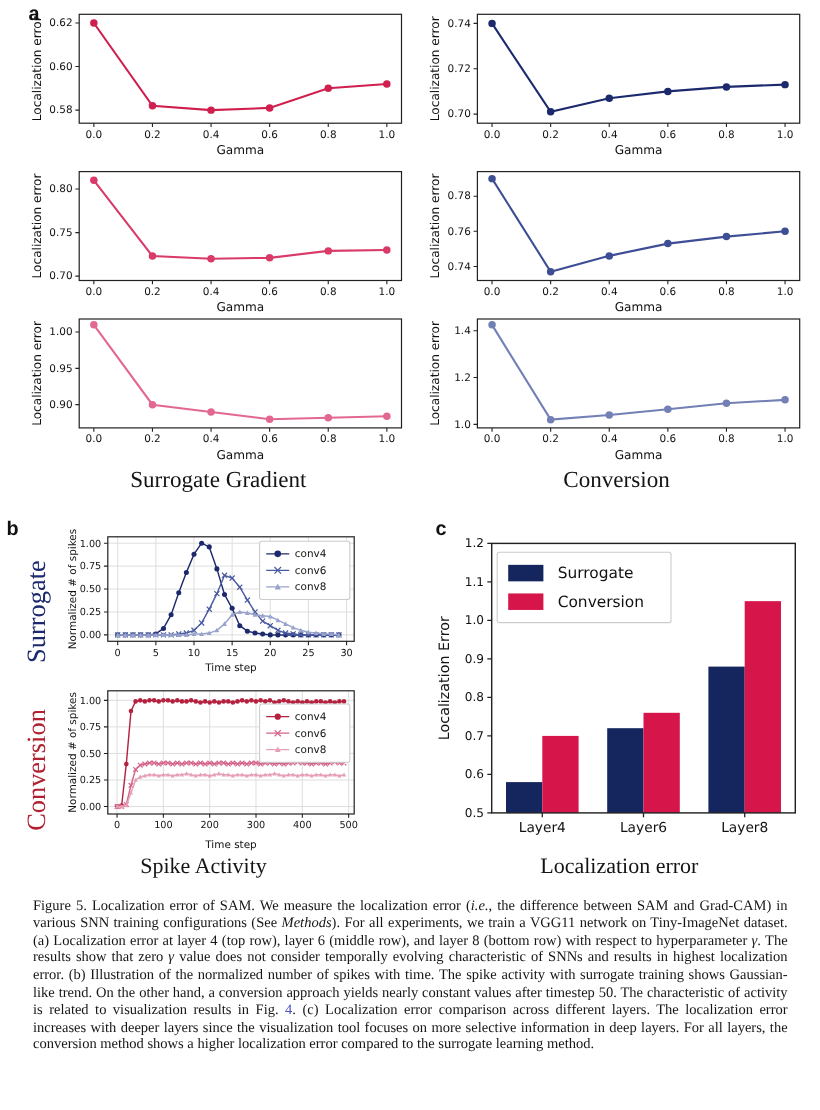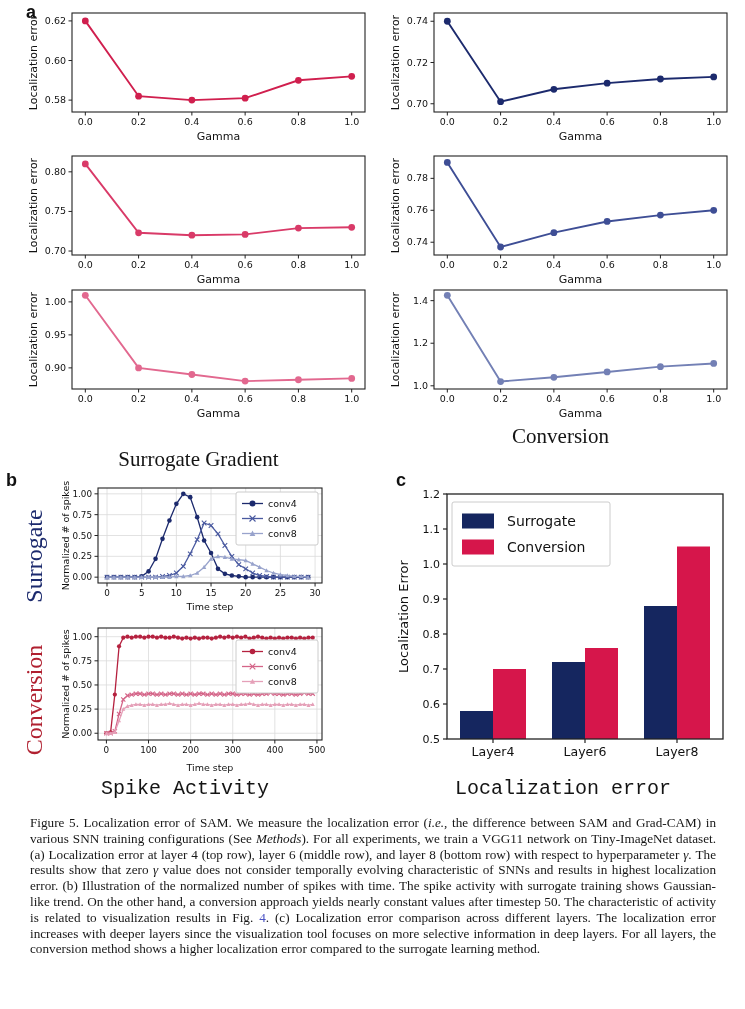--- a/index.html
+++ b/index.html
@@ -4,21 +4,21 @@
 <style>
   html,body{margin:0;padding:0;background:#ffffff;}
   .page{position:relative;width:745px;height:1009px;background:#ffffff;overflow:hidden;
         font-family:"DejaVu Sans",sans-serif;}
   .panel-letter{position:absolute;font-family:"Liberation Sans",sans-serif;font-weight:bold;
         font-size:18px;color:#111;}
   .chart{position:absolute;}
   svg text{font-family:"DejaVu Sans",sans-serif;fill:#111;}
   .col-title{position:absolute;text-align:center;font-family:"Liberation Serif",serif;
         font-size:21px;color:#141414;}
-  .sub-title{position:absolute;text-align:center;font-family:Liberation Mono, monospace;
+  .sub-title{position:absolute;text-align:center;font-family:Liberation Serif, serif;
         font-size:20px;color:#141414;}
   .rot-label{position:absolute;font-family:"Liberation Serif",serif;font-size:24px;
         white-space:nowrap;transform:translate(-50%,-50%) rotate(-90deg);}
   .caption{position:absolute;left:30px;top:815px;width:686px;
         font-family:"Liberation Serif",serif;font-size:13.2px;line-height:15.8px;
         color:#161616;text-align:justify;}
   .seg-b{font-weight:normal;}
   .seg-i{font-style:italic;}
   .seg-link{cursor:pointer;}
 </style>
@@ -203,21 +203,21 @@
       <line x1="46" y1="101.80645161290322" x2="42.5" y2="101.80645161290322" stroke="#222" stroke-width="1"></line>
       <text x="40" y="104.80645161290322" font-size="9.5" text-anchor="end">1.0</text>
       <line x1="46" y1="59.2258064516129" x2="42.5" y2="59.2258064516129" stroke="#222" stroke-width="1"></line>
       <text x="40" y="62.2258064516129" font-size="9.5" text-anchor="end">1.2</text>
       <line x1="46" y1="16.64516129032259" x2="42.5" y2="16.64516129032259" stroke="#222" stroke-width="1"></line>
       <text x="40" y="19.64516129032259" font-size="9.5" text-anchor="end">1.4</text>
       <text x="192.5" y="133" font-size="11" text-anchor="middle">Gamma</text>
       <text x="0" y="0" font-size="11" text-anchor="middle" transform="translate(11,55.5) rotate(-90)">Localization error</text>
     </svg>
 
-  <div class="col-title" style="left:26px;top:447px;width:345px;">Surrogate Gradient</div>
+  <div class="col-title" style="left:26px;top:424px;width:345px;">Surrogate Gradient</div>
   <div class="col-title" style="left:388px;top:424px;width:345px;">Conversion</div>
 
   <span class="panel-letter" style="left:6px;top:470px;">b</span>
 
   <div class="rot-label" style="left: 34px; top: 556px; color: rgb(28, 42, 109);">Surrogate</div>
   <div class="rot-label" style="left: 34px; top: 700px; color: rgb(176, 32, 48);">Conversion</div>
 
   <svg class="chart" style="left:58px;top:480px;" width="270" height="133" viewBox="0 0 270 133">
       <line x1="49.015479876160995" y1="8" x2="49.015479876160995" y2="103" stroke="#dadada" stroke-width="0.8"></line>
       <line x1="83.69040247678018" y1="8" x2="83.69040247678018" y2="103" stroke="#dadada" stroke-width="0.8"></line>

